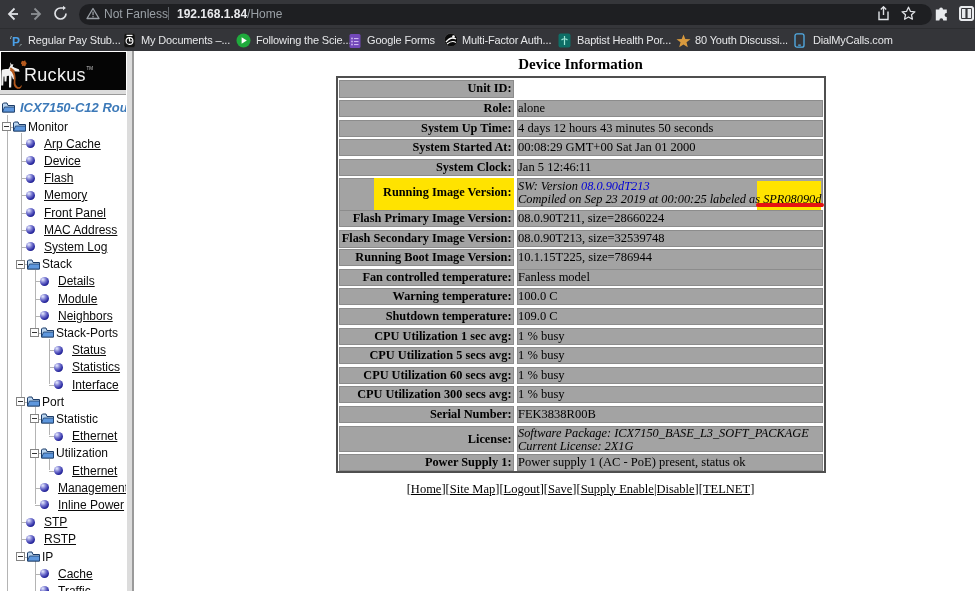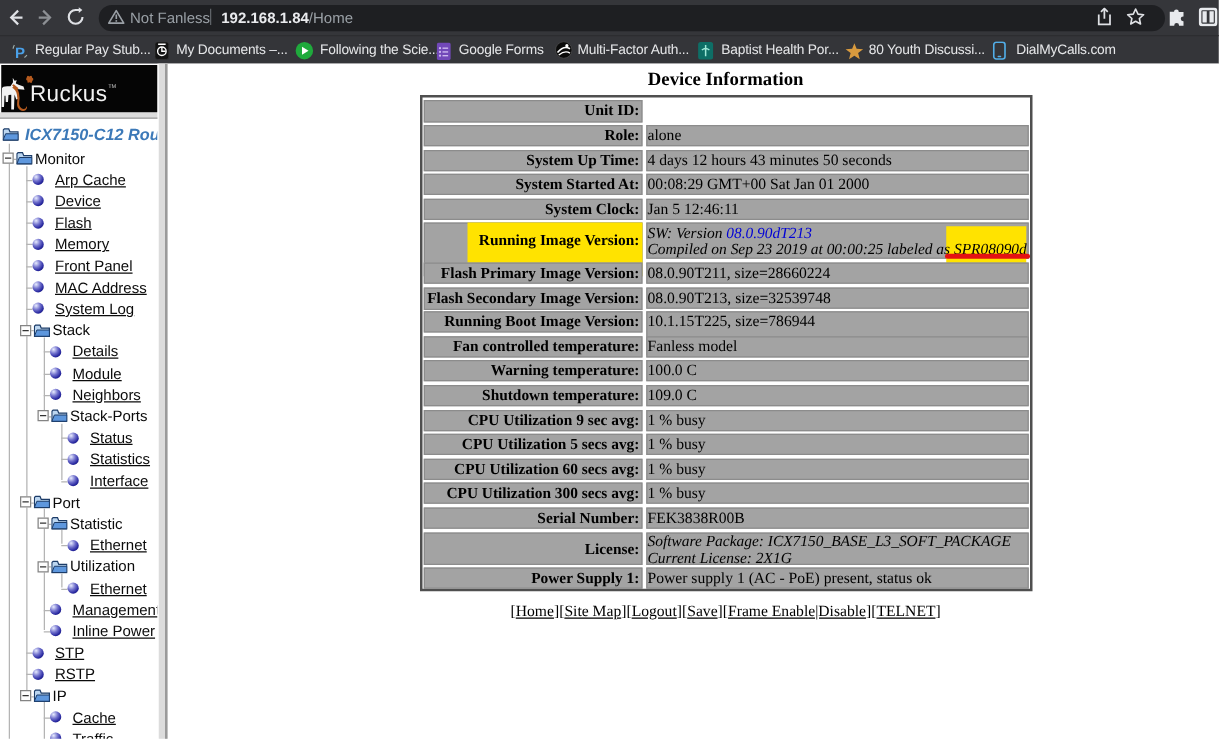--- a/index.html
+++ b/index.html
@@ -333,29 +333,29 @@
 <div class="cl" style="left:213px;top:178.5px;width:175px;height:18px;line-height:15.1px">Flash Secondary Image Version:</div>
 <div class="cv" style="left:390.5px;top:178.5px;width:306.5px;height:17.1px;line-height:15.1px">08.0.90T213, size=32539748</div>
 <div class="cl" style="left:213px;top:198.1px;width:175px;height:17.1px;line-height:15.1px">Running Boot Image Version:</div>
 <div class="cv" style="left:390.5px;top:198.1px;width:306.5px;height:35px;line-height:15.1px">10.1.15T225, size=786944</div>
 <div class="cl" style="left:213px;top:217.7px;width:175px;height:17.1px;line-height:15.1px">Fan controlled temperature:</div>
 <div class="cv" style="left:390.5px;top:217.7px;width:306.5px;height:17.1px;line-height:15.1px">Fanless model</div>
 <div class="cl" style="left:213px;top:237.3px;width:175px;height:17.1px;line-height:15.1px">Warning temperature:</div>
 <div class="cv" style="left:390.5px;top:237.3px;width:306.5px;height:17.1px;line-height:15.1px">100.0 C</div>
 <div class="cl" style="left:213px;top:256.9px;width:175px;height:17.1px;line-height:15.1px">Shutdown temperature:</div>
 <div class="cv" style="left:390.5px;top:256.9px;width:306.5px;height:17.1px;line-height:15.1px">109.0 C</div>
-<div class="cl" style="left:213px;top:276.5px;width:175px;height:17.1px;line-height:15.1px">CPU Utilization 9 sec avg:</div>
+<div class="cl" style="left:213px;top:276.5px;width:175px;height:17.1px;line-height:15.1px">CPU Utilization 1 sec avg:</div>
 <div class="cv" style="left:390.5px;top:276.5px;width:306.5px;height:17.1px;line-height:15.1px">1 % busy</div>
 <div class="cl" style="left:213px;top:296.1px;width:175px;height:17.1px;line-height:15.1px">CPU Utilization 5 secs avg:</div>
 <div class="cv" style="left:390.5px;top:296.1px;width:306.5px;height:17.1px;line-height:15.1px">1 % busy</div>
 <div class="cl" style="left:213px;top:315.7px;width:175px;height:17.1px;line-height:15.1px">CPU Utilization 60 secs avg:</div>
 <div class="cv" style="left:390.5px;top:315.7px;width:306.5px;height:17.1px;line-height:15.1px">1 % busy</div>
 <div class="cl" style="left:213px;top:335.3px;width:175px;height:17.1px;line-height:15.1px">CPU Utilization 300 secs avg:</div>
 <div class="cv" style="left:390.5px;top:335.3px;width:306.5px;height:17.1px;line-height:15.1px">1 % busy</div>
 <div class="cl" style="left:213px;top:354.9px;width:175px;height:17.1px;line-height:15.1px">Serial Number:</div>
 <div class="cv" style="left:390.5px;top:354.9px;width:306.5px;height:17.1px;line-height:15.1px">FEK3838R00B</div>
 <div class="cl" style="left:213px;top:374.5px;width:175px;height:26px;line-height:24.0px">License:</div>
 <div class="cv c2" style="left:390.5px;top:374.5px;width:306.5px;height:26px">Software Package: ICX7150_BASE_L3_SOFT_PACKAGE<br>Current License: 2X1G</div>
 <div class="cl" style="left:213px;top:403.0px;width:175px;height:17.1px;line-height:15.1px">Power Supply 1:</div>
 <div class="cv" style="left:390.5px;top:403.0px;width:306.5px;height:17.1px;line-height:15.1px">Power supply 1 (AC - PoE) present, status ok</div>
-    <div id="foot">[<u>Home</u>][<u>Site Map</u>][<u>Logout</u>][<u>Save</u>][<u>Frame Enable|Disable</u>][<u>TELNET</u>]</div>
+    <div id="foot">[<u>Home</u>][<u>Site Map</u>][<u>Logout</u>][<u>Save</u>][<u>Supply Enable|Disable</u>][<u>TELNET</u>]</div>
   </div>
 </div>
 
 </body></html>

